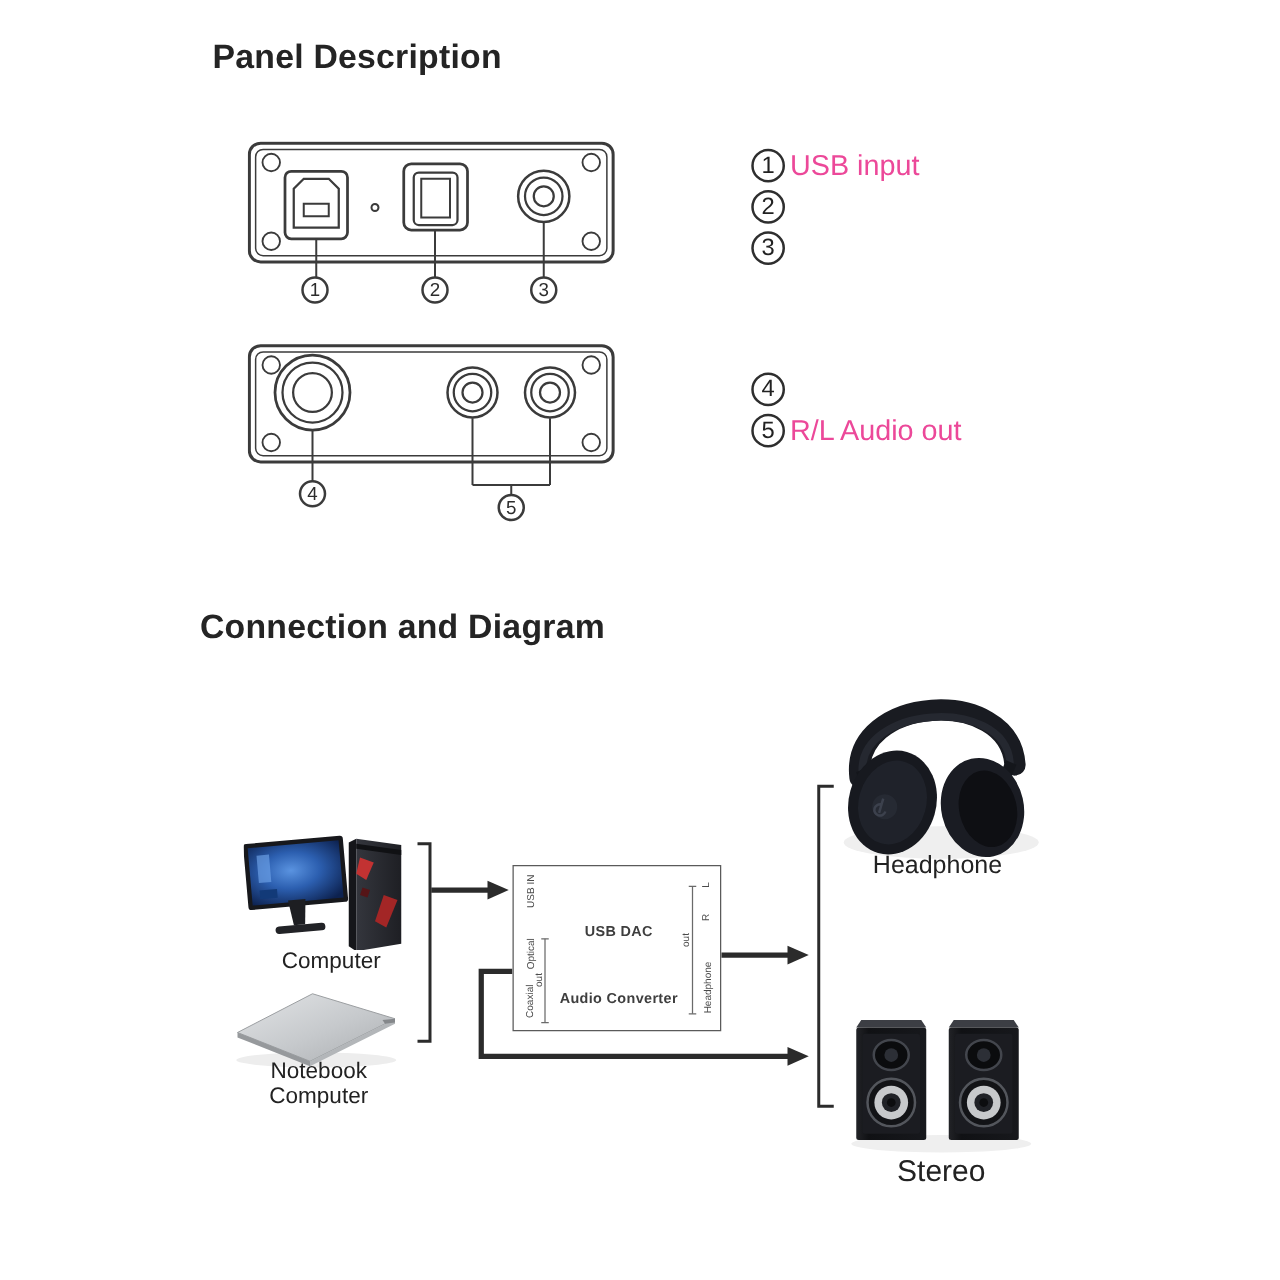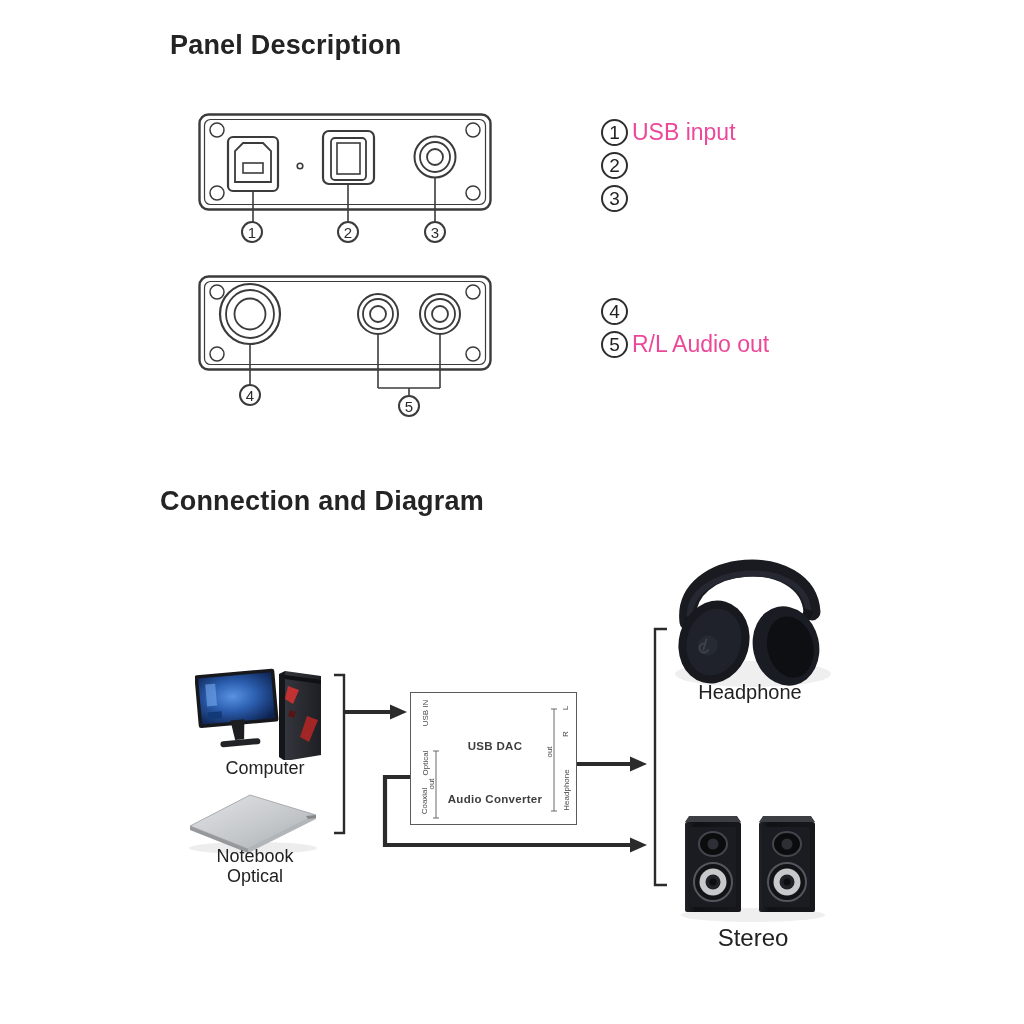--- a/index.html
+++ b/index.html
@@ -178,21 +178,21 @@
         <stop offset="100%" stop-color="#aaadb0"></stop>
       </linearGradient>
     </defs>
     <ellipse cx="75" cy="62" rx="64" ry="6" fill="#ededed"></ellipse>
     <polygon points="12,40 72,9 138,29 70,63" fill="url(#lap)" stroke="#9b9ea1" stroke-width="0.8"></polygon>
     <polygon points="12,40 70,63 70,67 12,44" fill="#96999c"></polygon>
     <polygon points="70,63 138,29 138,33 70,67" fill="#b3b6b9"></polygon>
     <polygon points="128,30 138,29 138,32 130,33" fill="#85888b"></polygon>
   </svg>
   <div class="devlabel pre" style="left:175px;top:846px;width:160px;font-size:18px;">Notebook
-Optical</div>
+Computer</div>
 
   <svg class="abs" style="left:330px;top:620px;" width="350" height="300" viewBox="0 0 350 300">
     <g stroke="#2b2b2b" fill="none">
 
       <path d="M 4,55 L 14,55 L 14,213 L 4,213" stroke-width="2.4"></path>
 
       <line x1="15" y1="92" x2="62" y2="92" stroke-width="4.2"></line>
 
       <path d="M 80,157 L 55,157 L 55,225 L 302,225" stroke-width="4.2"></path>
 

